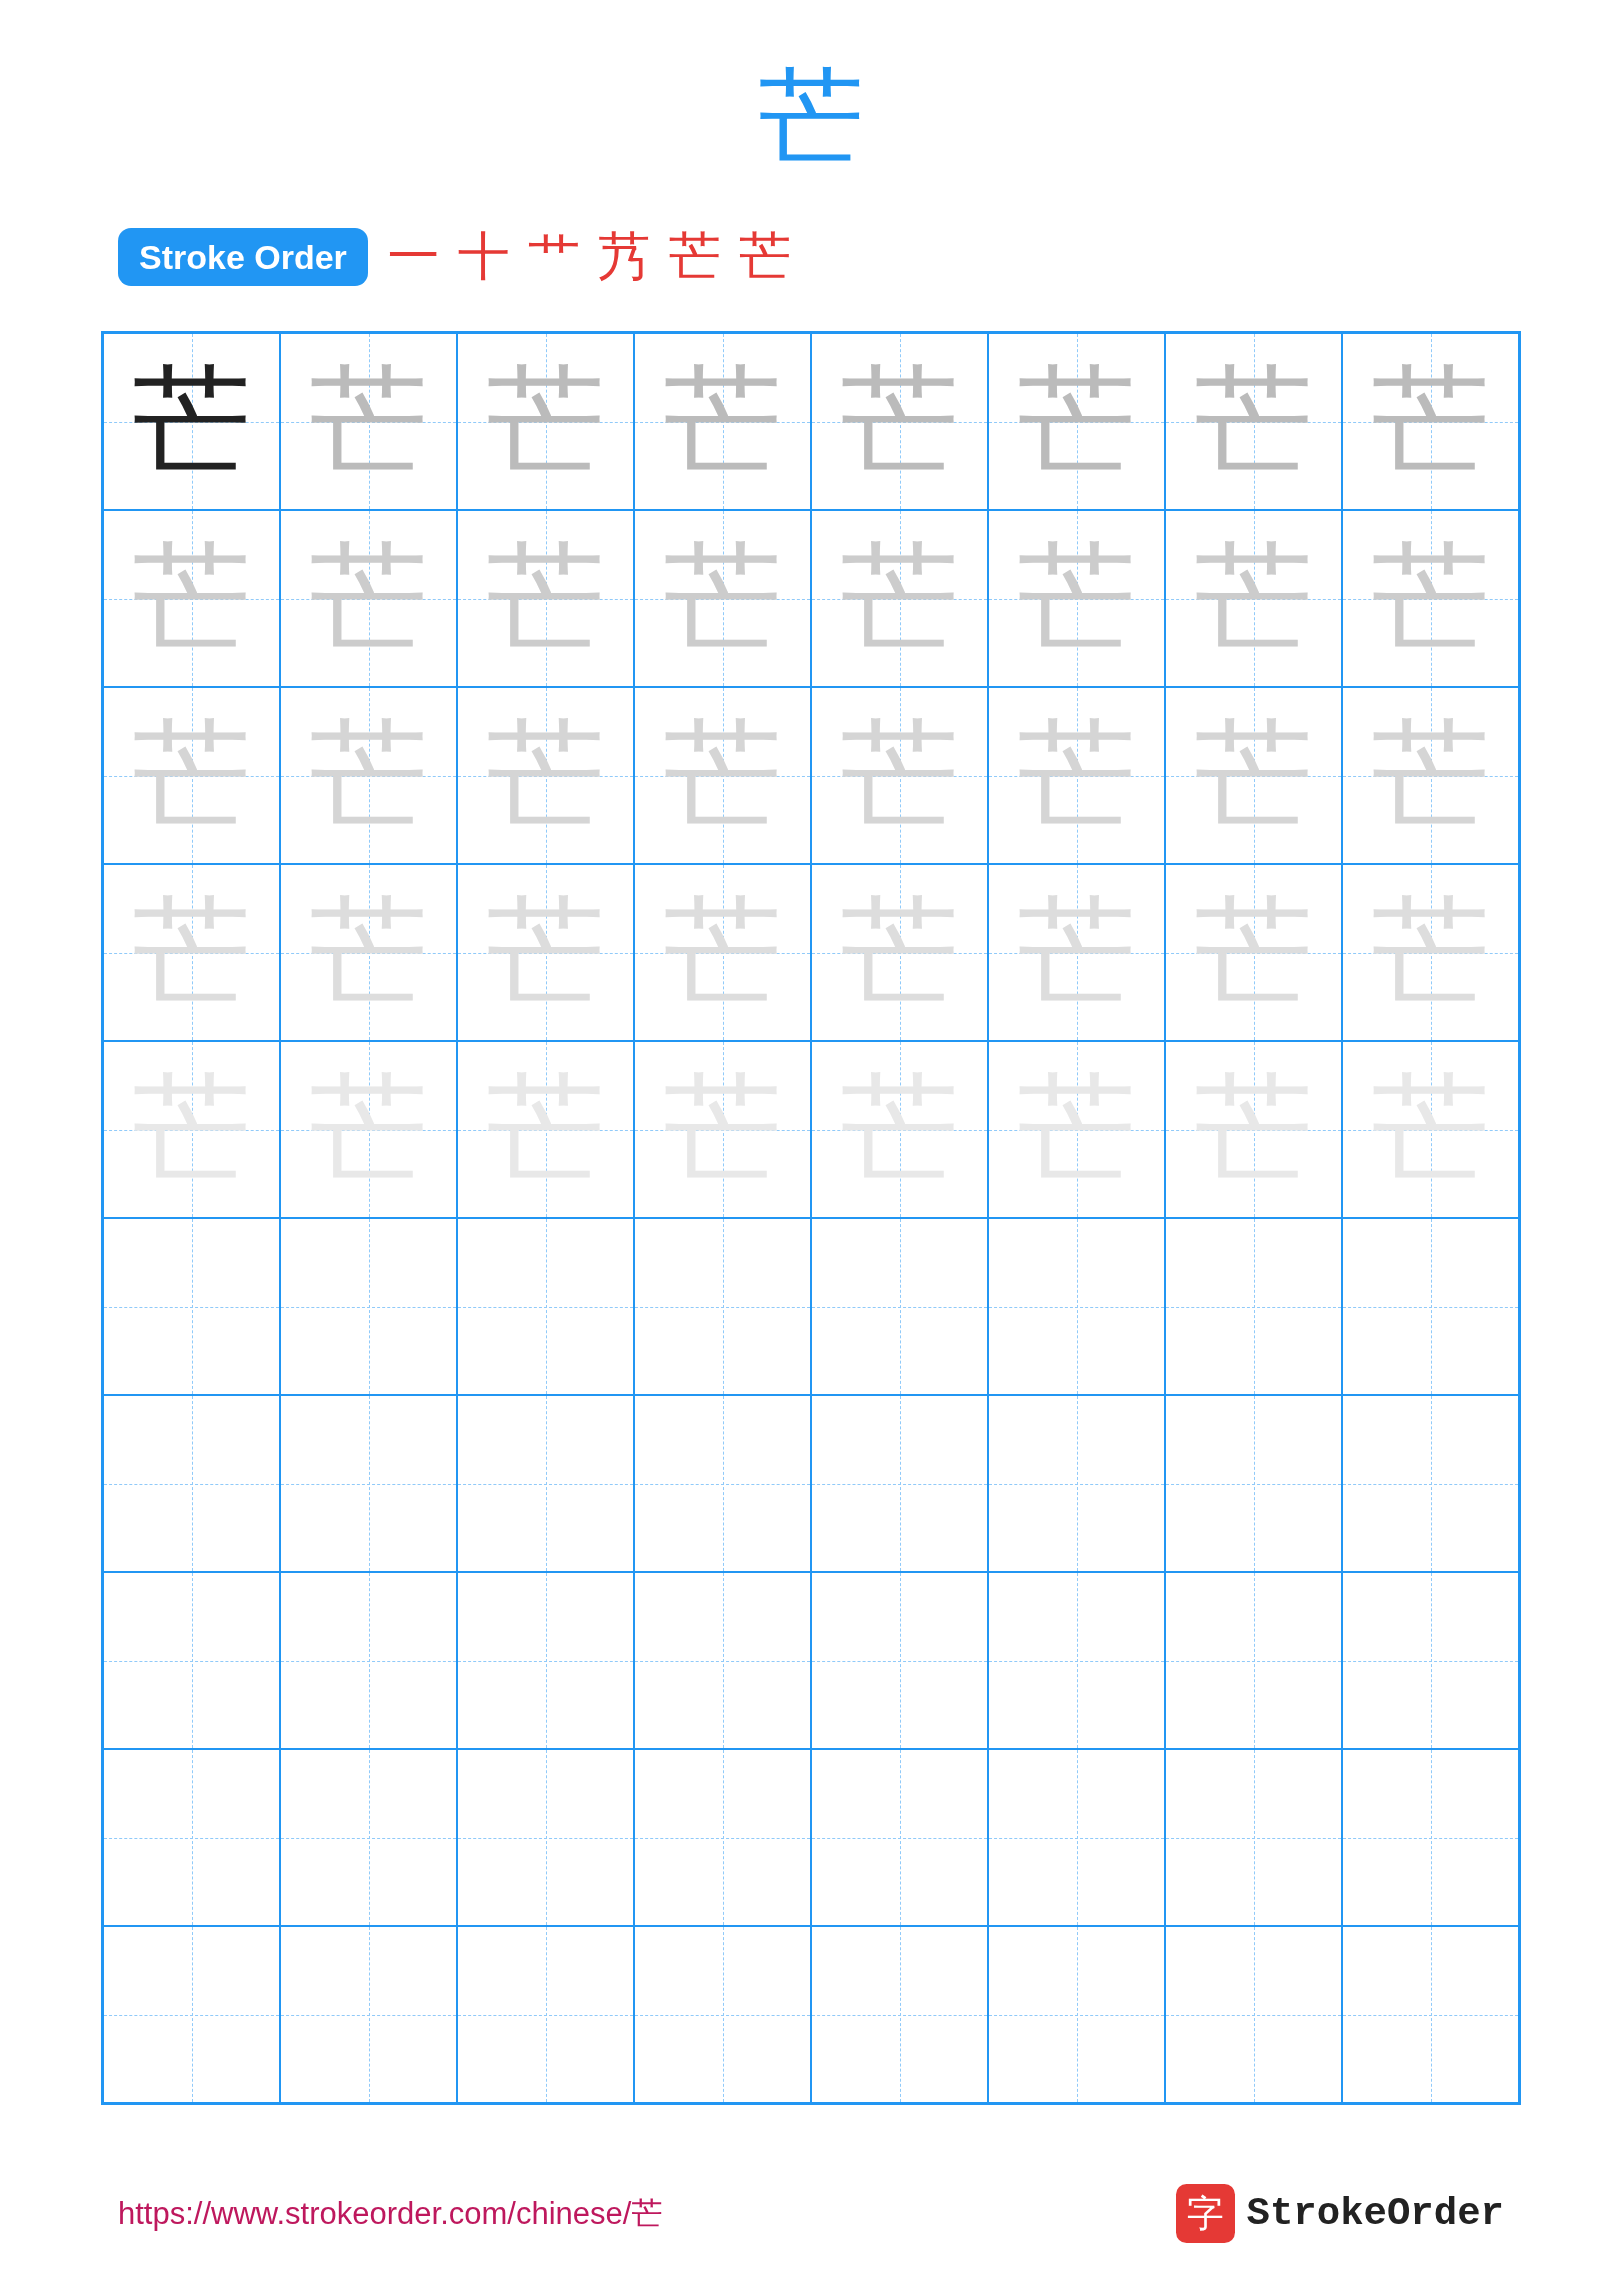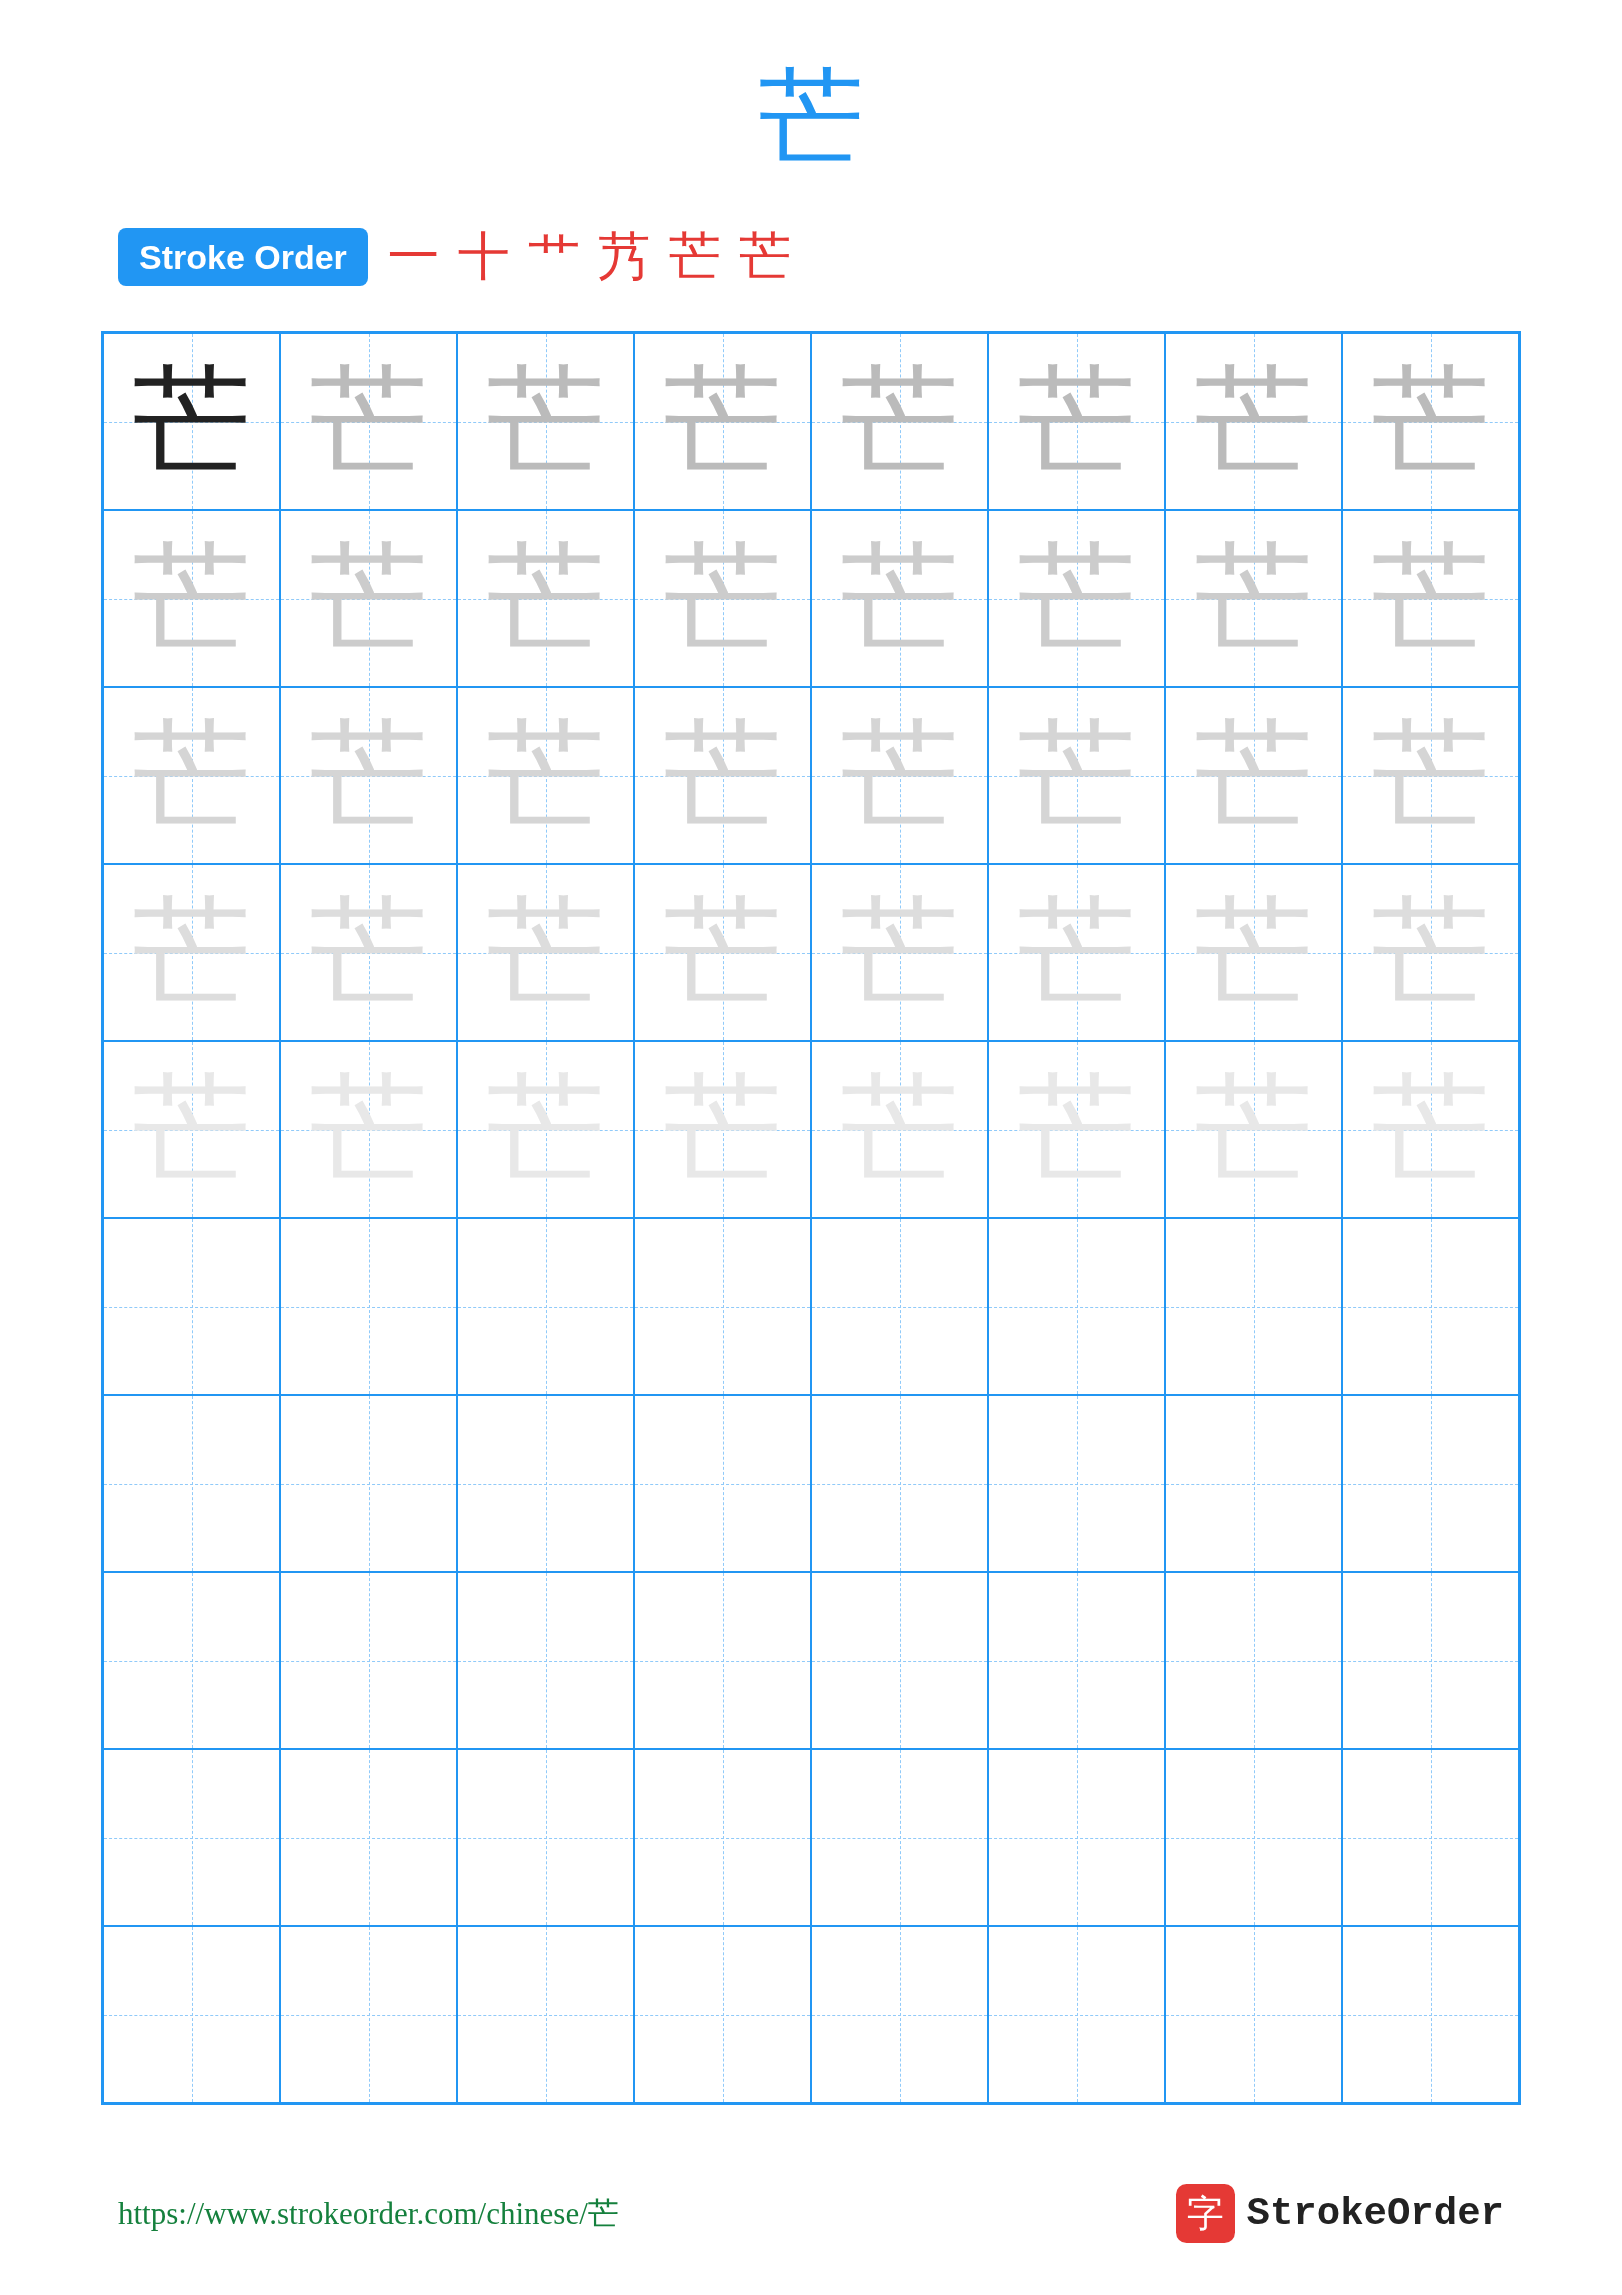--- a/index.html
+++ b/index.html
@@ -54,21 +54,21 @@
       margin-left: 118px;
     }
 
     .stroke-order-badge {
       background: #2196F3;
       color: #fff;
       font-size: 34px;
       font-family: sans-serif;
       font-weight: bold;
       padding: 9.2px 21px;
-      border-radius: 8px;
+      border-radius: 13px;
     }
 
     .stroke-sequence {
       display: flex;
       align-items: center;
       gap: 18.3px;
     }
 
     .stroke-seq-char {
       font-size: 52px;
@@ -156,22 +156,22 @@
       left: 0;
       width: 100%;
       display: flex;
       align-items: center;
       justify-content: space-between;
       padding: 0 118px;
     }
 
     .footer-url {
       font-size: 31px;
-      color: #15803d;
-      font-family: Liberation Serif, serif;
+      color: #be185d;
+      font-family: Liberation Sans, sans-serif;
     }
 
     .footer-brand {
       display: flex;
       align-items: center;
       gap: 11.8px;
     }
 
     .footer-logo-box {
       width: 59px;

